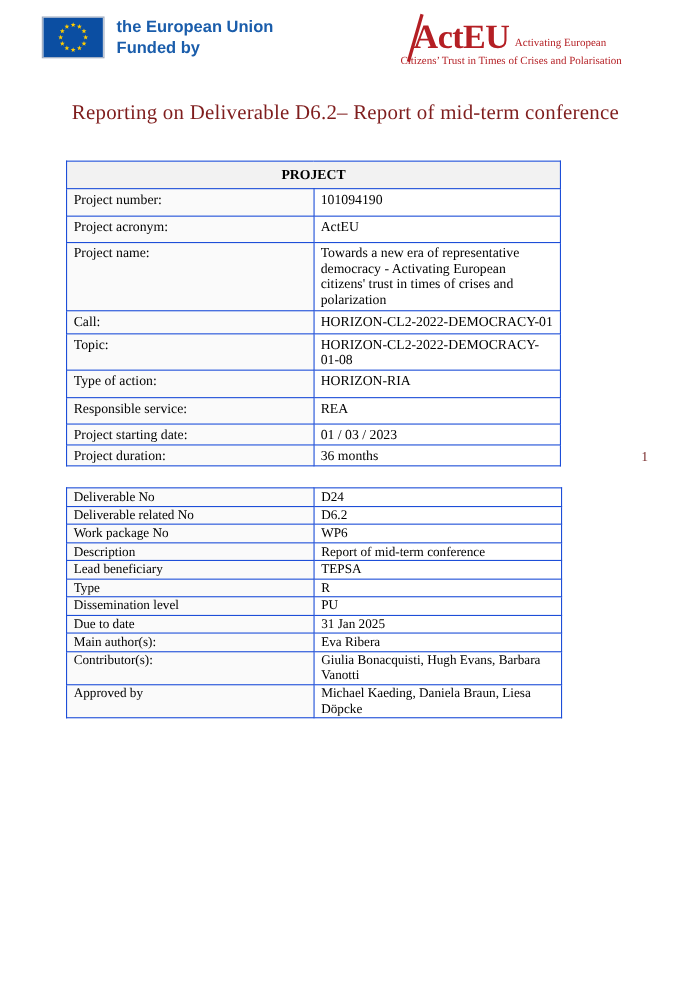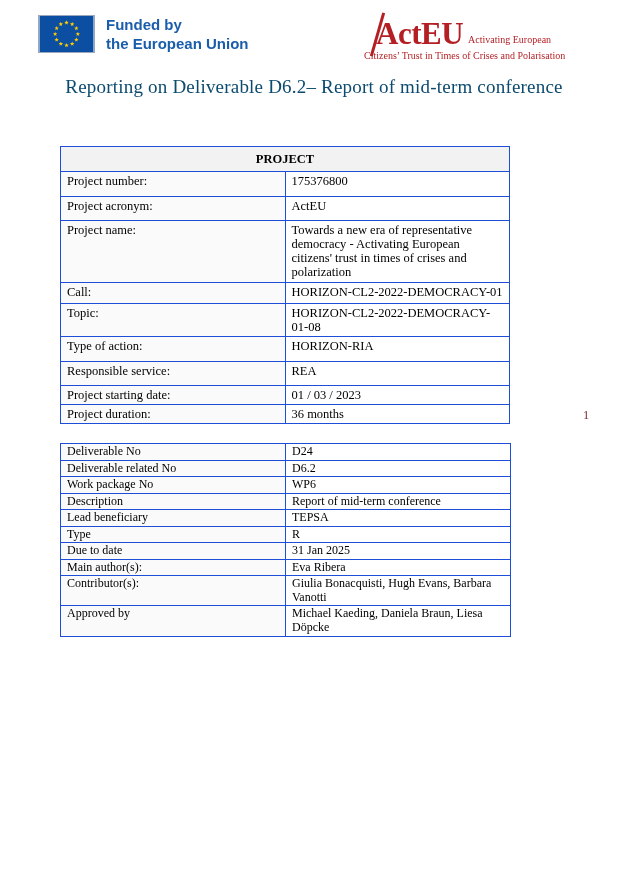--- a/index.html
+++ b/index.html
@@ -35,23 +35,23 @@
   .acteu-slash {
     position: absolute; left: 12px; top: -7px;
     width: 2.5px; height: 45px; background: #b41f24;
     transform: rotate(16deg); transform-origin: center;
   }
   .acteu-tag1 { font-size: 10px; line-height: 11px; margin: 0 4px 4px 5px; white-space: nowrap; }
   .acteu-tag2 { font-size: 10px; line-height: 12px; margin-top: 1px; white-space: nowrap; }
 
   
   .doc-title {
-    position: absolute; top: 76px; left: 0; width: 100%;
+    position: absolute; top: 92px; left: 0; width: 100%;
     text-align: center; font-size: 19px; font-weight: normal;
-    color: #0c4a6e; letter-spacing: 0.2px;
+    color: #7f1d1d; letter-spacing: 0.2px;
   }
 
   
   table.info {
     position: absolute; left: 60px; width: 450px;
     border-collapse: collapse; table-layout: fixed;
     font-size: 12.5px; line-height: 1.13;
   }
   table.project { top: 146px; }
   table.deliverable { top: 443px; font-size: 12px; }
@@ -108,22 +108,22 @@
           <use href="#eu-star" transform="translate(34.5,29.39)"></use>
           <use href="#eu-star" transform="translate(28.5,31)"></use>
           <use href="#eu-star" transform="translate(22.5,29.39)"></use>
           <use href="#eu-star" transform="translate(18.11,25)"></use>
           <use href="#eu-star" transform="translate(16.5,19)"></use>
           <use href="#eu-star" transform="translate(18.11,13)"></use>
           <use href="#eu-star" transform="translate(22.5,8.61)"></use>
         </g>
       </svg>
       <div class="eu-text">
+        <div>the European Union</div>
         <div>Funded by</div>
-        <div>the European Union</div>
       </div>
     </div>
 
     <div class="acteu">
       <div class="acteu-row1">
         <div class="acteu-name">
           <span class="acteu-slash"></span>
           <span>ActEU</span>
         </div>
         <div class="acteu-tag1">Activating European</div>
@@ -134,21 +134,21 @@
 
   <h1 class="doc-title">Reporting on Deliverable D6.2– Report of mid-term conference</h1>
 
   <table class="info project">
     <tbody>
       <tr class="pr-head">
         <th class="band" colspan="2">PROJECT</th>
       </tr>
       <tr class="pr-0">
         <td class="lbl">Project number:</td>
-        <td class="val">175376800</td>
+        <td class="val">101094190</td>
       </tr>
       <tr class="pr-1">
         <td class="lbl">Project acronym:</td>
         <td class="val">ActEU</td>
       </tr>
       <tr class="pr-2">
         <td class="lbl">Project name:</td>
         <td class="val">Towards a new era of representative democracy - Activating European citizens' trust in times of crises and polarization</td>
       </tr>
       <tr class="pr-3">
@@ -200,20 +200,24 @@
       </tr>
       <tr class="dl-s">
         <td class="lbl">Lead beneficiary</td>
         <td class="val">TEPSA</td>
       </tr>
       <tr class="dl-s">
         <td class="lbl">Type</td>
         <td class="val">R</td>
       </tr>
       <tr class="dl-s">
+        <td class="lbl">Dissemination level</td>
+        <td class="val">PU</td>
+      </tr>
+      <tr class="dl-s">
         <td class="lbl">Due to date</td>
         <td class="val">31 Jan 2025</td>
       </tr>
       <tr class="dl-s">
         <td class="lbl">Main author(s):</td>
         <td class="val">Eva Ribera</td>
       </tr>
       <tr class="dl-9">
         <td class="lbl">Contributor(s):</td>
         <td class="val">Giulia Bonacquisti, Hugh Evans, Barbara Vanotti</td>

